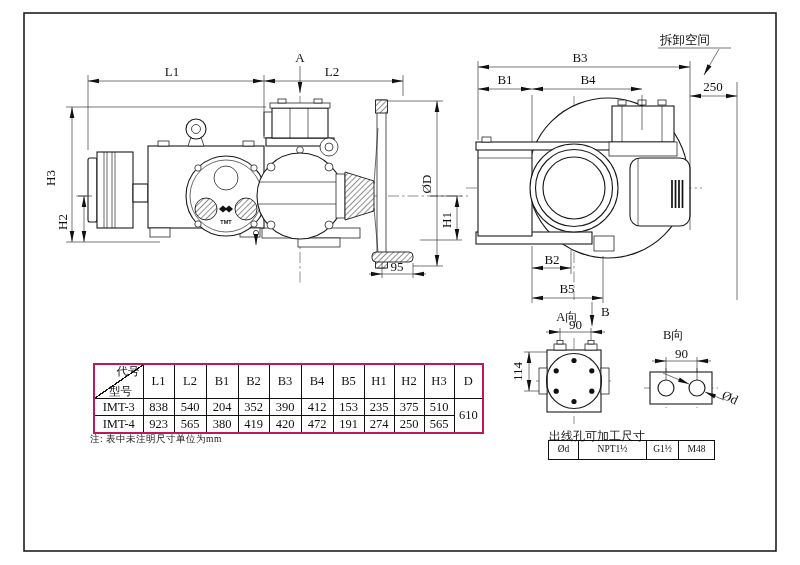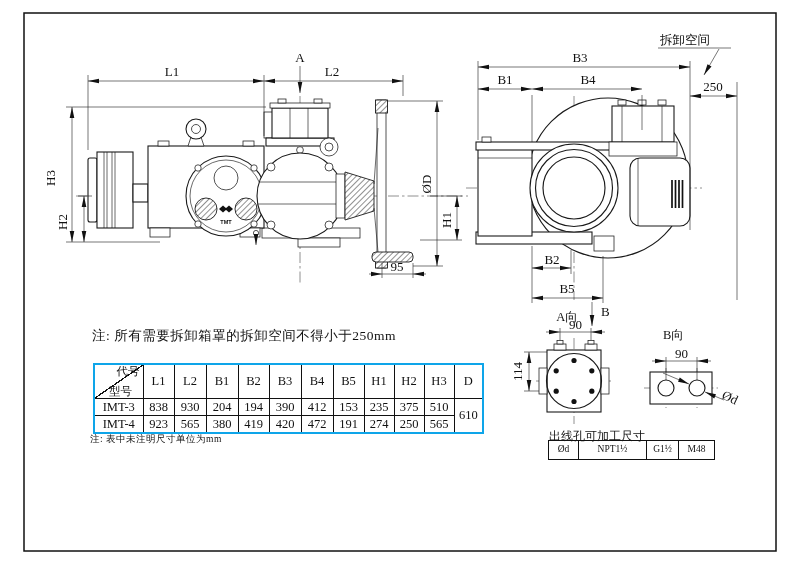--- a/index.html
+++ b/index.html
@@ -17,21 +17,21 @@
   .dot{fill:#111;stroke:none;}
   .grill{stroke:#111;stroke-width:1.7;fill:none;}
   text.dimt{font:13px "Liberation Serif","DejaVu Serif",serif;fill:#111;}
   text.cjk{font:12.5px "Liberation Serif","DejaVu Serif",serif;fill:#111;}
   text.logo{font:700 5.5px "Liberation Sans","DejaVu Sans",sans-serif;fill:#111;}
   
   .note-main{position:absolute;left:92px;top:327px;font-size:13.5px;letter-spacing:.5px;}
   .note-table{position:absolute;left:90px;top:433px;font-size:9.5px;letter-spacing:.5px;}
   
   table.dimtable{position:absolute;left:93px;top:363px;border-collapse:collapse;table-layout:fixed;
-                 border:2px solid #0ea5e9;font-size:12.5px;}
+                 border:2px solid #be185d;font-size:12.5px;}
   table.dimtable td{border:1px solid #111;text-align:center;padding:0;line-height:1;}
   table.dimtable tr.hdr td{height:33px;}
   table.dimtable tr.row td{height:16px;font-size:12.5px;}
   td.corner{position:relative;background:
       linear-gradient(to bottom right,transparent calc(50% - .6px),#111 calc(50% - .6px),
       #111 calc(50% + .6px),transparent calc(50% + .6px));}
   td.corner .tr{position:absolute;right:3px;top:1px;font-size:11.5px;}
   td.corner .bl{position:absolute;left:14px;bottom:1px;font-size:11.5px;}
   
   .thread-title{position:absolute;left:549px;top:428px;font-size:12px;}
@@ -278,21 +278,20 @@
     <line class="dim" x1="711" y1="361" x2="697" y2="361" marker-end="url(#arw)"></line>
     <line class="dim" x1="666" y1="361" x2="697" y2="361"></line>
     <text class="dimt" x="681.5" y="358" text-anchor="middle">90</text>
 
     <line class="dim" x1="663" y1="373" x2="689" y2="384" marker-end="url(#arw)"></line>
     <line class="dim" x1="724" y1="400" x2="705" y2="392" marker-end="url(#arw)"></line>
     <text class="dimt" transform="translate(721,398) rotate(25)">Ød</text>
   </g>
 </svg>
 
-<div class="note-main">注: 所有需要拆卸箱罩的拆卸空间不得小于250mm</div>
 
 <table class="dimtable">
   <colgroup>
     <col style="width:49px">
         <col style="width:31px">
         <col style="width:32px">
         <col style="width:32px">
     <col style="width:31px">
         <col style="width:32px">
         <col style="width:32px">
@@ -316,23 +315,23 @@
     <td>B4</td>
     <td>B5</td>
     <td>H1</td>
     <td>H2</td>
     <td>H3</td>
     <td>D</td>
   </tr>
   <tr class="row">
     <td>IMT-3</td>
     <td>838</td>
-    <td>930</td>
+    <td>540</td>
     <td>204</td>
-    <td>194</td>
+    <td>352</td>
     <td>390</td>
     <td>412</td>
     <td>153</td>
     <td>235</td>
     <td>375</td>
     <td>510</td>
     <td rowspan="2">610</td>
   </tr>
   <tr class="row">
     <td>IMT-4</td>

